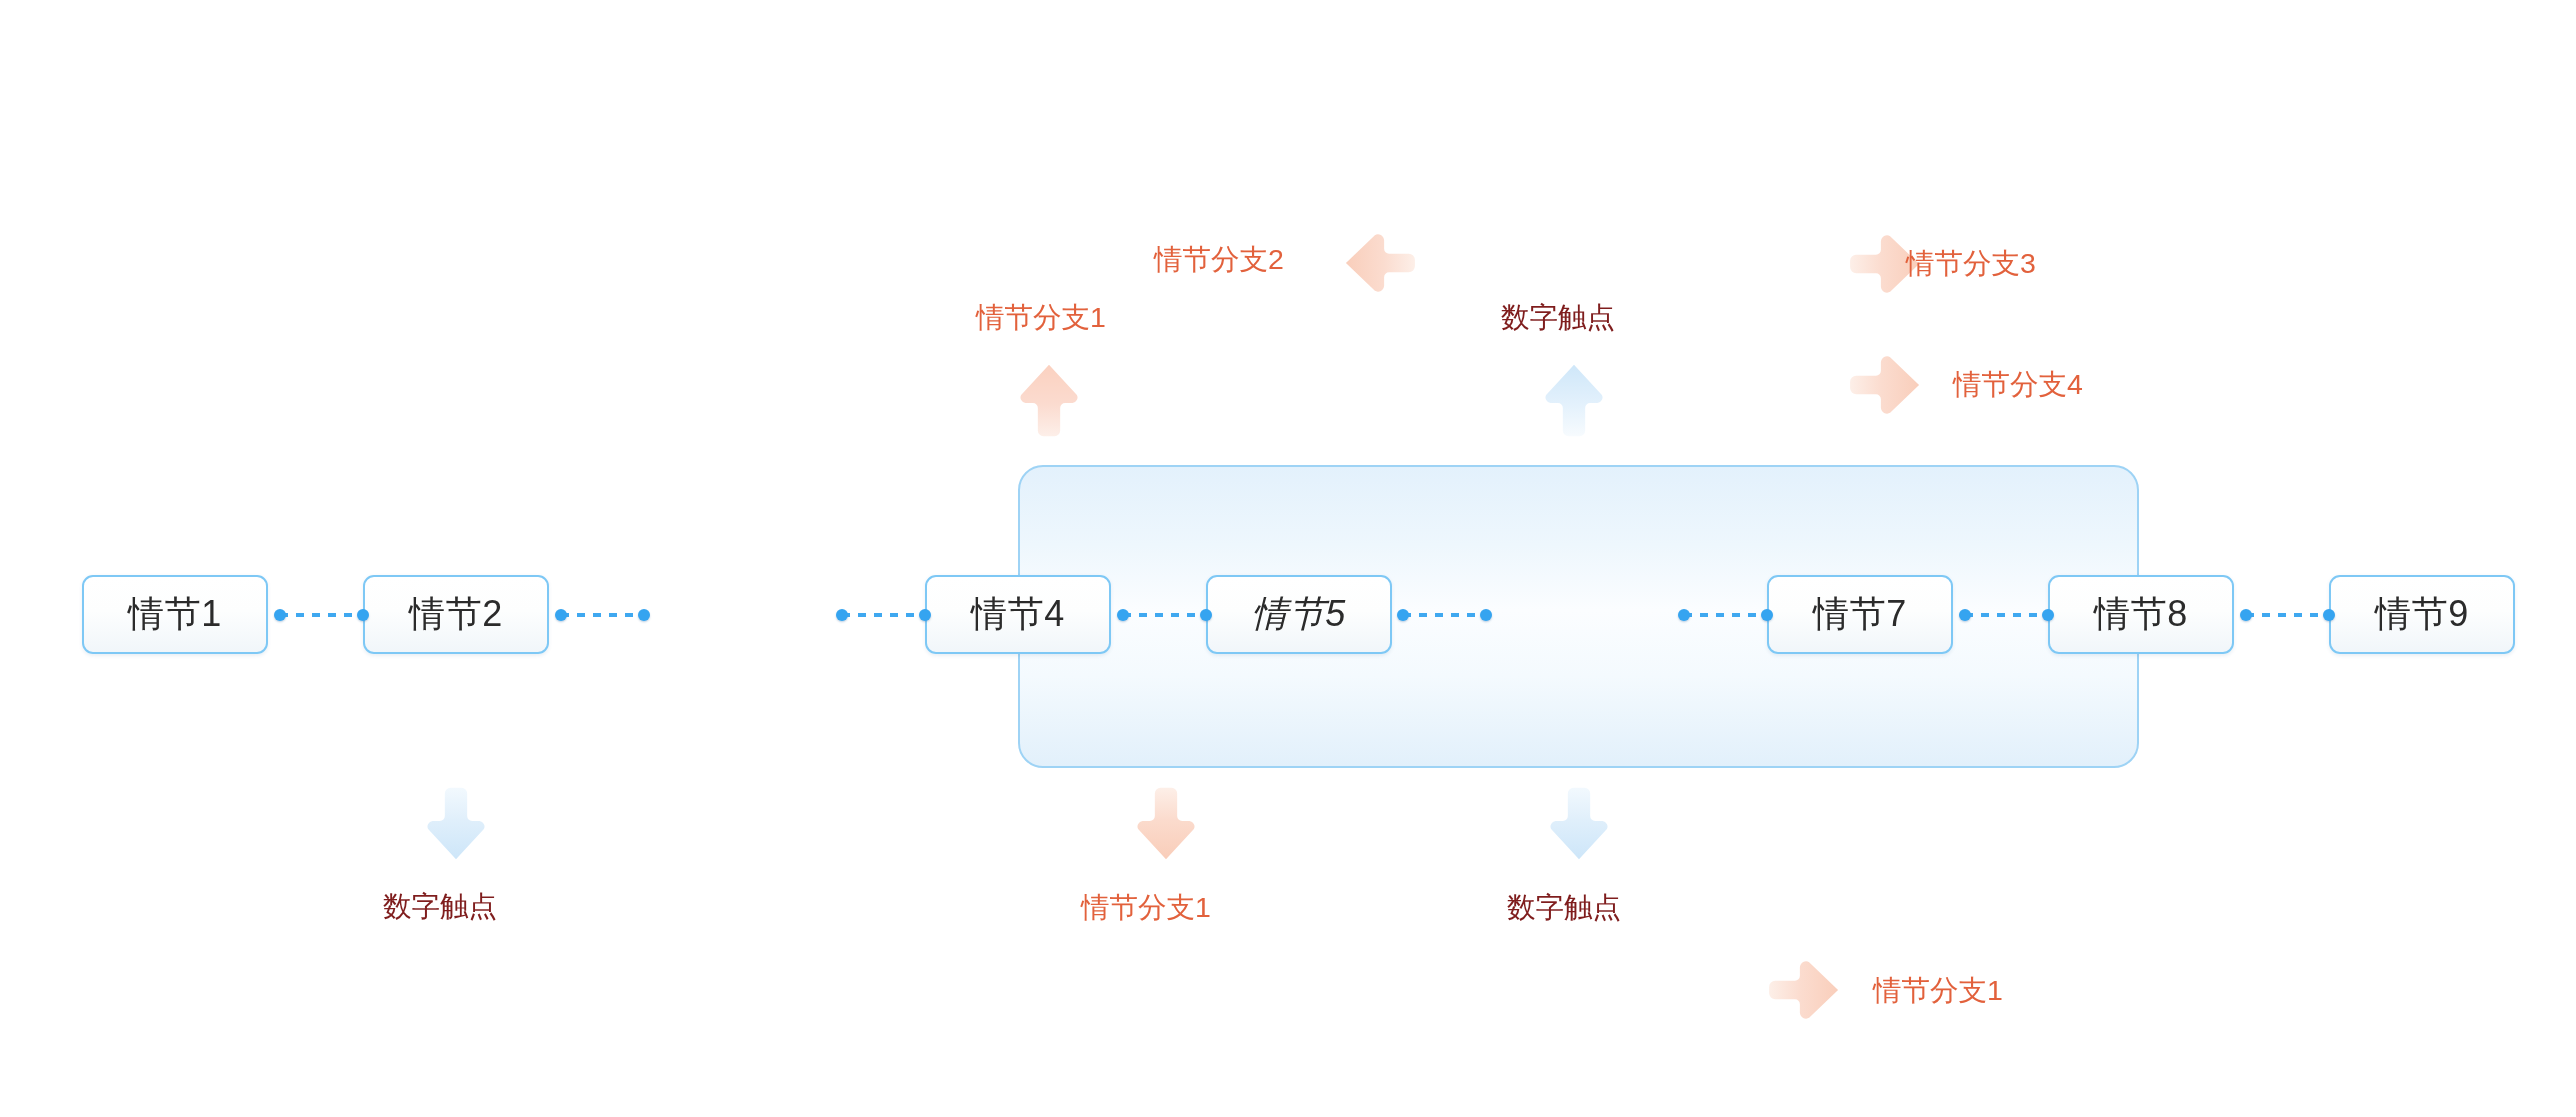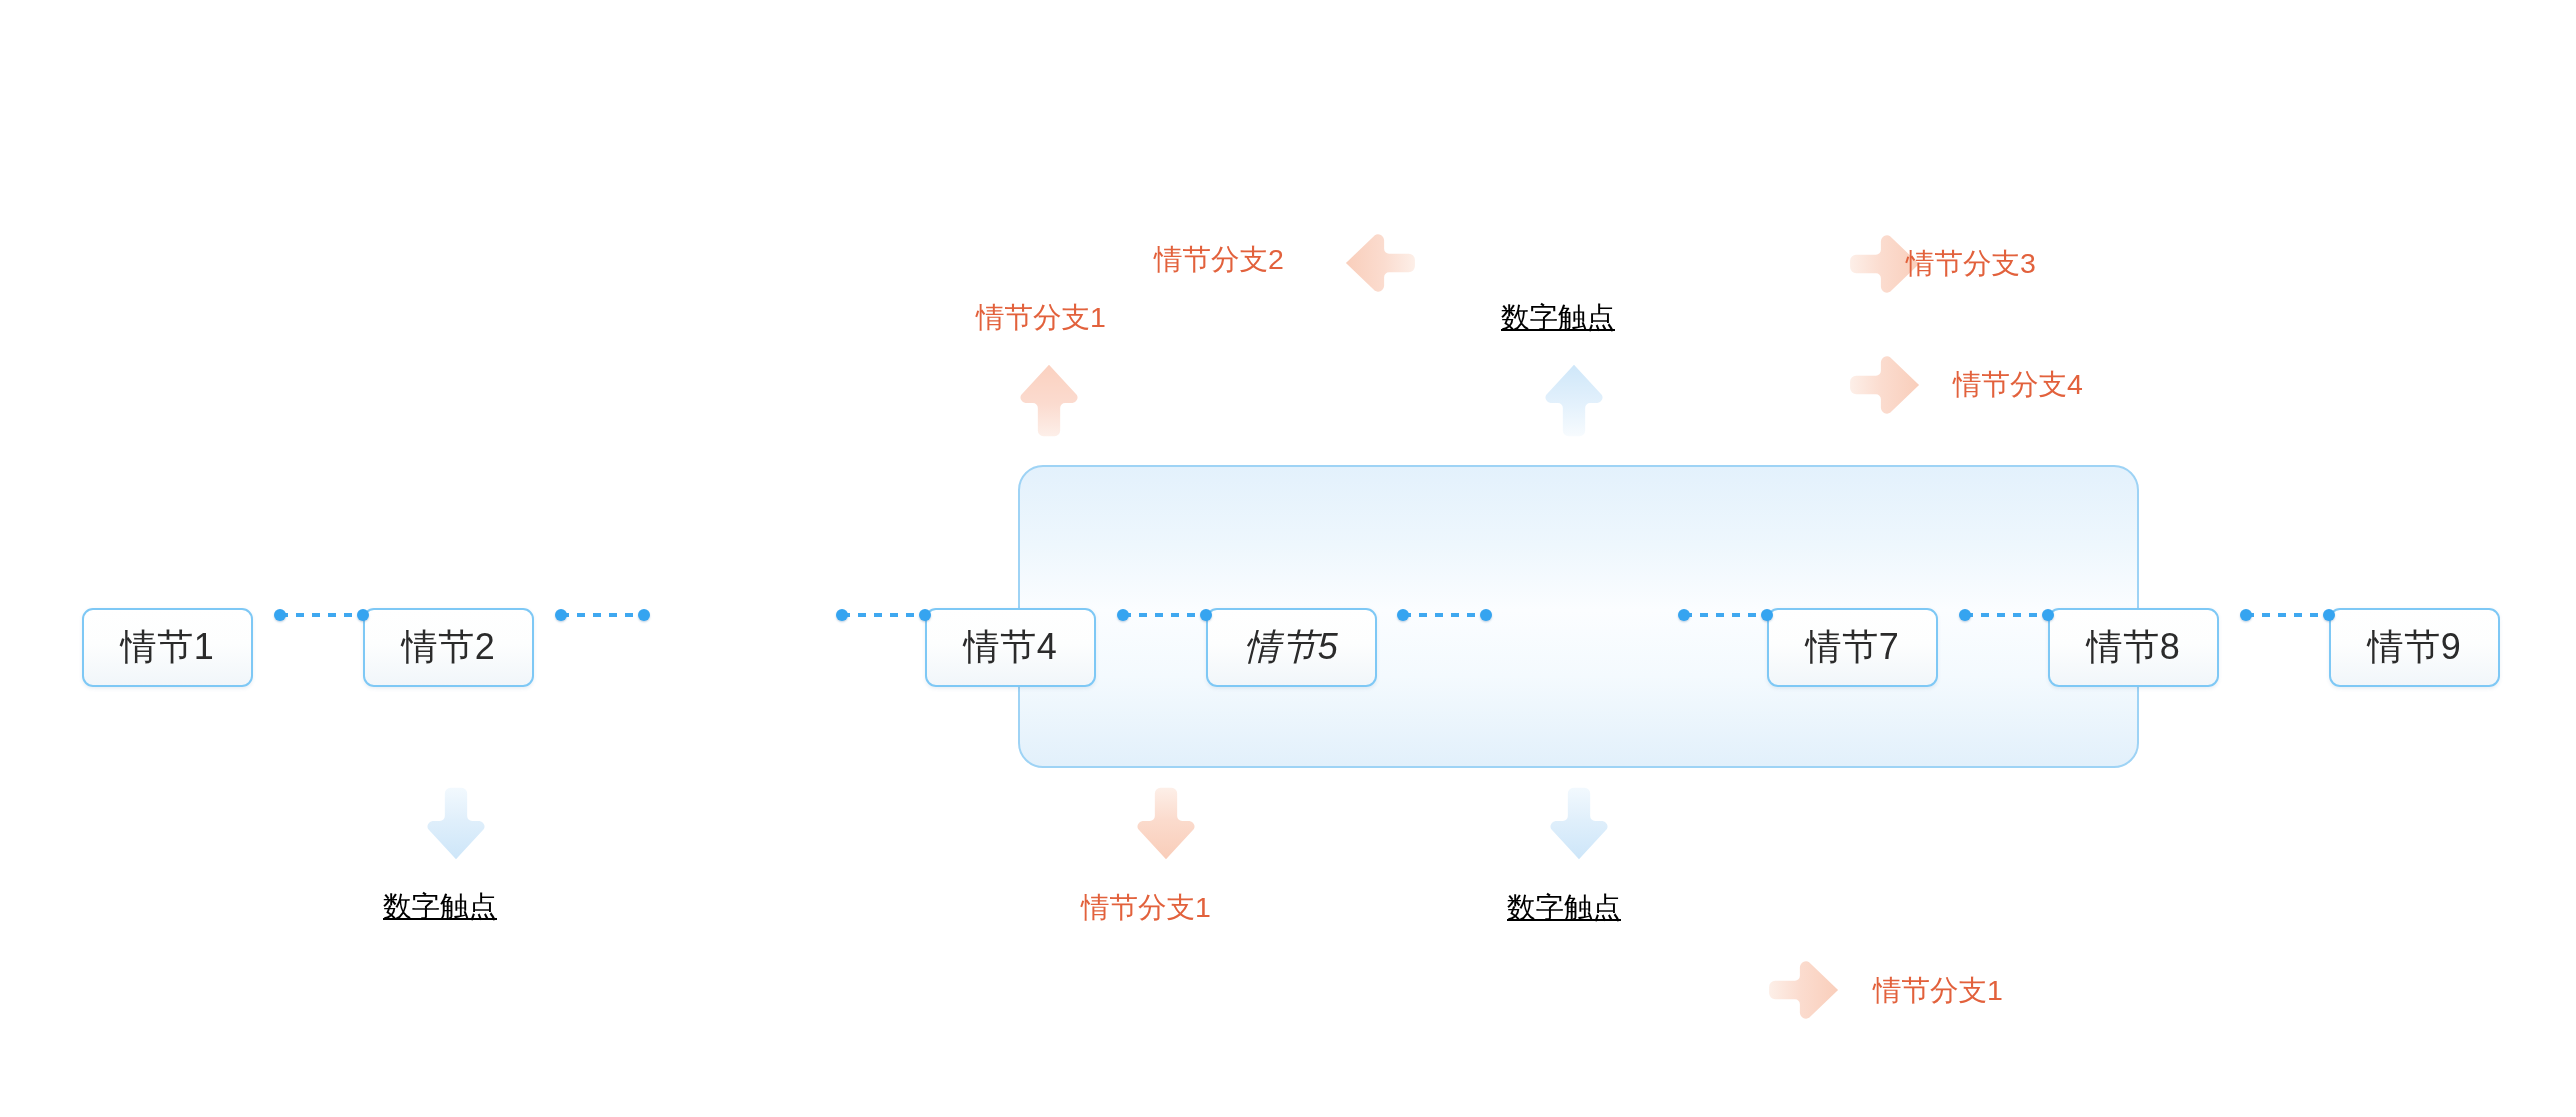--- a/index.html
+++ b/index.html
@@ -33,22 +33,22 @@
         #eef7fd 26%,
         #fbfdff 48%,
         #f4fafe 70%,
         #e2f0fb 100%);
     box-sizing: border-box;
   }
 
   
   .node {
     position: absolute;
-    top: 608px;
-    width: 171px;
+    top: 575px;
+    width: 186px;
     height: 79px;
     border: 2.5px solid #7ec8f5;
     border-radius: 11px;
     background: linear-gradient(180deg, #ffffff 0%, #fdfefe 45%, #f1f6fa 100%);
     box-shadow: 0 1.9px 3.7px rgba(60,110,160,0.10);
     box-sizing: border-box;
     display: flex;
     align-items: center;
     justify-content: center;
     font-size: 36px;
@@ -94,21 +94,21 @@
   .arrow svg { display: block; width: 100%; height: 100%; }
 
   
   .label {
     position: absolute;
     font-size: 28.5px;
     white-space: nowrap;
     line-height: 1;
   }
   .label.orange { color: #e2613c; }
-  .label.blue   { color: #000000; text-decoration: underline; }
+  .label.blue   { color: #7f1d1d; }
 </style>
 </head>
 <body>
 
 <div id="canvas">
 
   <div class="highlight-box"></div>
 
   <svg width="0" height="0" style="position:absolute" aria-hidden="true">
     <defs>

